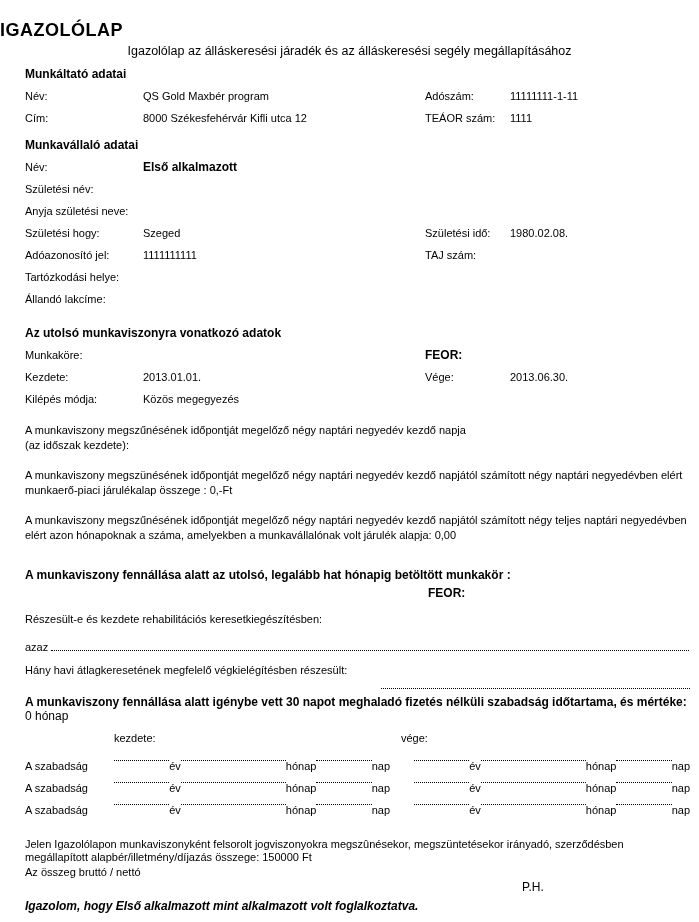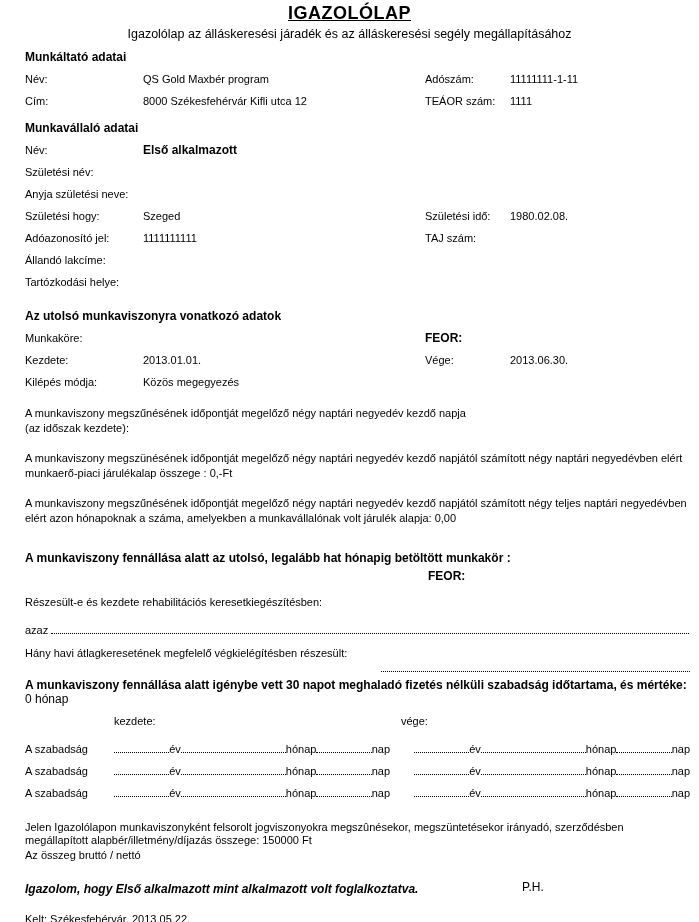--- a/index.html
+++ b/index.html
@@ -2,39 +2,39 @@
 <html><head>
 <meta charset="utf-8">
 <style>
   html,body { margin:0; padding:0; background:#fff; }
   .page {
     position:relative; width:699px; height:922px; overflow:hidden;
     background:#fff; color:#000;
     font-family:"Liberation Sans", sans-serif; font-size:11px;
   }
   .content { padding:0 9px 0 25px; }
-  .title { text-align:center; font-size:18px; font-weight:bold; padding-top:3px; letter-spacing:.5px;text-decoration:underline; }
+  .title { font-size:18px; font-weight:bold; padding-top:20px; letter-spacing:.5px; }
   .subtitle { text-align:center; font-size:12.5px; font-weight:normal; margin-top:3px; }
   .sec-head { font-weight:bold; font-size:12px; margin-top:9px; height:18px; }
   .frow { display:grid; grid-template-columns:118px 282px 85px 1fr; align-items:center; height:22px; }
   .frow .b { font-weight:bold; font-size:12px; }
   .para { margin-top:13px; line-height:14.5px; width:662px; }
   .bigb { font-weight:bold; font-size:12px; }
   .feor2 { font-weight:bold; font-size:12px; margin-left:403px; margin-top:3px; height:16px; }
   .dotrow { display:flex; align-items:flex-end; margin-top:11px; height:16px; }
   .dotfill { border-bottom:1.4px dotted #000; flex:1; margin:0 1px 2px 3px; }
   .dotseg { border-bottom:1.4px dotted #000; margin:0 0 2px 0; }
   .dot-right { margin-left:356px; border-bottom:1.4px dotted #000; height:12px; margin-top:-2px; }
   .leave-header { position:relative; height:18px; margin-top:8px; }
   .leave-header span { position:absolute; top:0; }
   .lh-start { left:89px; }
   .lh-end { left:376px; }
   .leave-row { display:flex; align-items:flex-end; height:22px; }
   .leave-row .rl { width:89px; }
-  .lgroup { display:flex; flex:1; align-items:flex-end; }
+  .lgroup { display:flex; flex:1; align-items:flex-start; }
   .lgroup.first { margin-right:24px; }
   .lg-d1 { flex:50 0 0; } .lg-d2 { flex:95 0 0; } .lg-d3 { flex:50 0 0; }
   .statement { font-weight:bold; font-style:italic; font-size:12px; margin-top:20px; }
   .kelt { margin-top:17px; }
   .ph { position:absolute; left:522px; top:880px; font-size:12px; }
 </style>
 </head>
 <body>
 
 <div class="page">
@@ -82,27 +82,27 @@
       <span>Születési idő:</span>
       <span>1980.02.08.</span>
     </div>
     <div class="frow">
       <span>Adóazonosító jel:</span>
       <span>1111111111</span>
       <span>TAJ szám:</span>
       <span></span>
     </div>
     <div class="frow">
+      <span>Tartózkodási helye:</span>
+      <span></span>
+        <span></span>
+        <span></span>
+    </div>
+    <div class="frow">
       <span>Állandó lakcíme:</span>
-      <span></span>
-        <span></span>
-        <span></span>
-    </div>
-    <div class="frow">
-      <span>Tartózkodási helye:</span>
       <span></span>
         <span></span>
         <span></span>
     </div>
 
     <div class="sec-head" style="margin-top:16px">Az utolsó munkaviszonyra vonatkozó adatok</div>
     <div class="frow">
       <span>Munkaköre:</span>
       <span></span>
       <span class="b">FEOR:</span>

